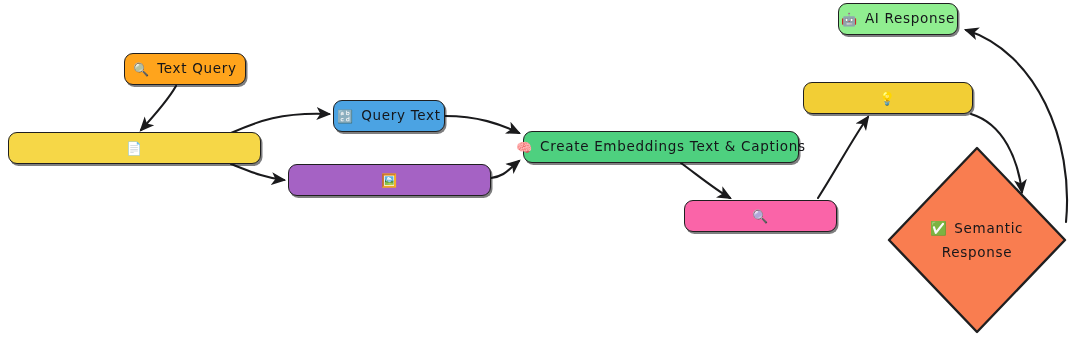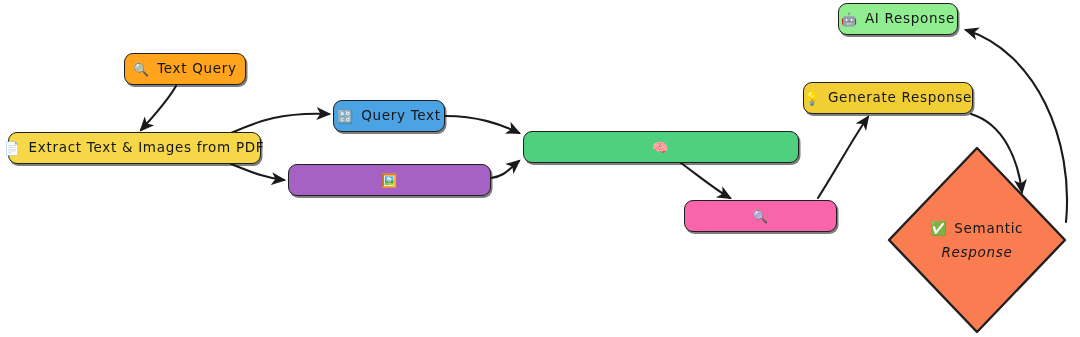--- a/index.html
+++ b/index.html
@@ -117,54 +117,53 @@
     <path d="M 1066 222 C 1074 140, 1036 52, 966 30" fill="none" stroke="#1a1a1c" stroke-width="2.1" stroke-linecap="round" marker-end="url(#arrow)"></path>
   </svg>
 
   <div class="node" style="left:124px; top:53px; width:122px; height:32px; background:#FFA41C;">
     <span class="emoji">🔍</span>
     <span class="label">Text Query</span>
   </div>
 
   <div class="node" style="left:8px; top:132px; width:253px; height:32px; background:#F6D747;">
     <span class="emoji">📄</span>
-    <span class="label">Extract Text &amp; Images from PDF</span>
   </div>
 
   <div class="node" style="left:333px; top:100px; width:112px; height:32px; background:#4BA3E3;">
     <span class="emoji">🔡</span>
     <span class="label">Query Text</span>
   </div>
 
   <div class="node" style="left:288px; top:164px; width:203px; height:32px; background:#A562C4;">
     <span class="emoji">🖼️</span>
   </div>
 
   <div class="node" style="left:523px; top:131px; width:276px; height:32px; background:#4ED07F;">
     <span class="emoji">🧠</span>
+    <span class="label">Create Embeddings Text &amp; Captions</span>
   </div>
 
   <div class="node" style="left:684px; top:200px; width:153px; height:32px; background:#FA64A8;">
     <span class="emoji">🔍</span>
   </div>
 
   <div class="node" style="left:803px; top:82px; width:170px; height:32px; background:#F2CE35;">
     <span class="emoji">💡</span>
-    <span class="label">Generate Response</span>
   </div>
 
   <div class="node" style="left:838px; top:3px; width:120px; height:32px; background:#90EE90;">
     <span class="emoji">🤖</span>
     <span class="label">AI Response</span>
   </div>
 
   <div class="diamond-wrap" style="left:886px; top:145px; width:182px; height:190px;">
     <svg class="diamond-shape" viewBox="0 0 182 190">
       <polygon points="91,3 179,95 91,187 3,95" fill="#F97D50" stroke="#1f1f20" stroke-width="2.4" stroke-linejoin="round"></polygon>
     </svg>
     <div class="diamond-label">
       <span class="emoji">✅</span>
       <span class="label">Semantic</span>
-      <span class="label" style="width:100%;font-style:italic;">Response</span>
+      <span class="label" style="width:100%;">Response</span>
     </div>
   </div>
 
 </div>
 
 </body></html>

